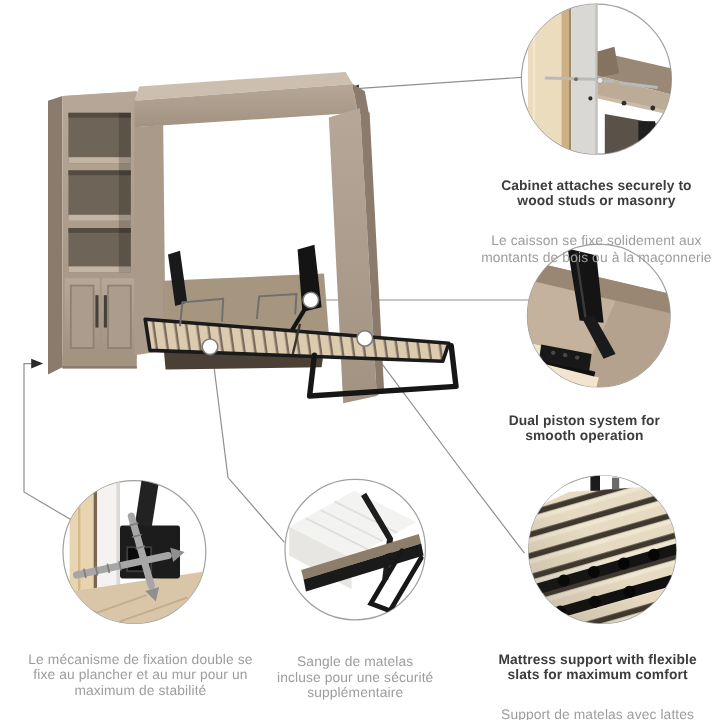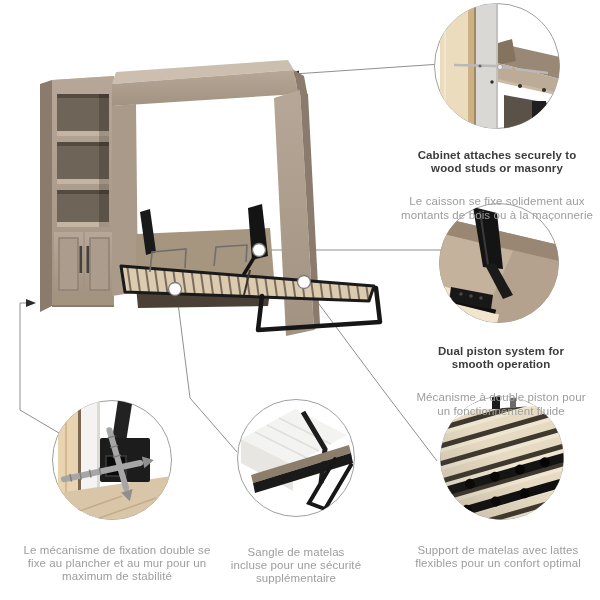--- a/index.html
+++ b/index.html
@@ -251,37 +251,37 @@
   </g>
 </svg>
 
 <div class="callout-text" style="left:390px;top:131px;width:214px;">
   <div class="en">Cabinet attaches securely to
 wood studs or masonry</div>
   <div class="fr">Le caisson se fixe solidement aux
 montants de bois ou à la maçonnerie</div>
 </div>
 
-<div class="callout-text" style="left:401px;top:327px;width:200px;">
+<div class="callout-text" style="left:387px;top:327px;width:200px;">
   <div class="en">Dual piston system for
 smooth operation</div>
-  <div class="fr">Mécanisme à double piston pour
-un fonctionnement fluide</div>
 </div>
 
 <div class="callout-text" style="left:7px;top:526px;width:220px;">
   <div class="fr">Le mécanisme de fixation double se
 fixe au plancher et au mur pour un
 maximum de stabilité</div>
 </div>
 
 <div class="callout-text" style="left:216px;top:528px;width:160px;">
   <div class="fr">Sangle de matelas
 incluse pour une sécurité
 supplémentaire</div>
 </div>
 
 <div class="callout-text" style="left:398px;top:526px;width:200px;">
+  <div class="en">Mattress support with flexible
+slats for maximum comfort</div>
   <div class="fr">Support de matelas avec lattes
 flexibles pour un confort optimal</div>
 </div>
 
 </div>
 
 </body></html>

